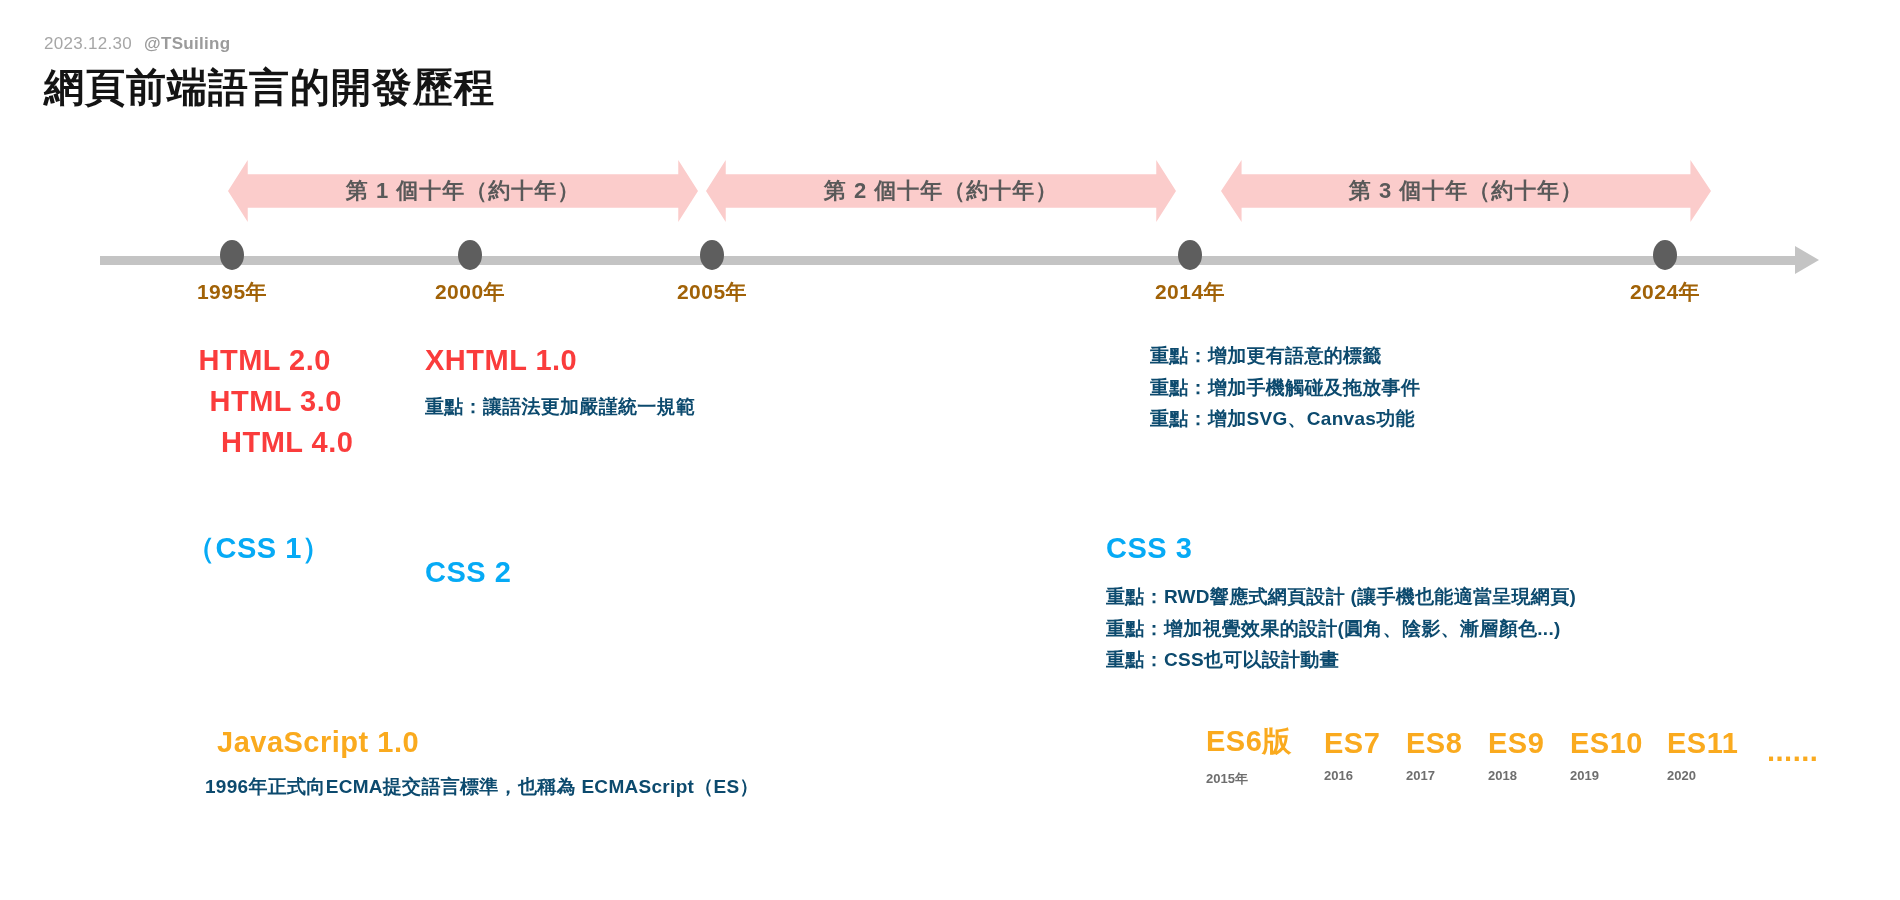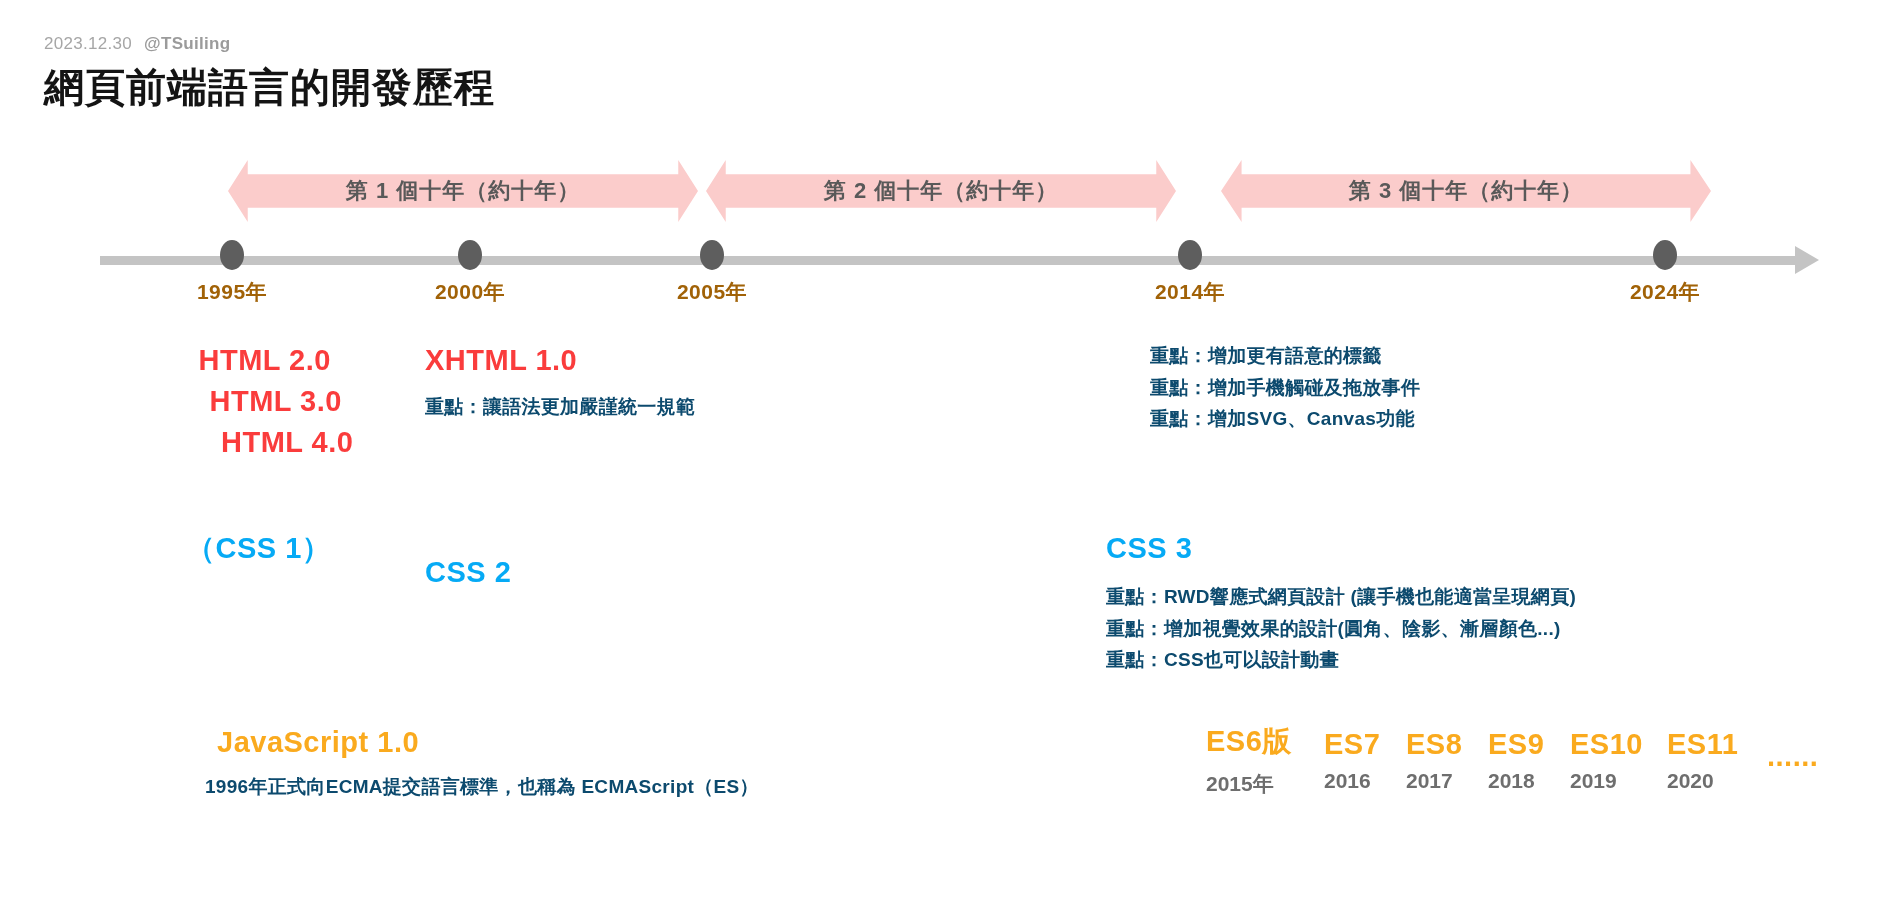--- a/index.html
+++ b/index.html
@@ -165,21 +165,21 @@
   }
   .es-name {
     font-size: 29px;
     font-weight: bold;
     color: #FAAA1E;
     letter-spacing: 0.5px;
     white-space: nowrap;
   }
   .es-year {
     margin-top: 8px;
-    font-size: 21px;
+    font-size: 13px;
     font-weight: bold;
     color: #6e6e6e;
     white-space: nowrap;
   }
 </style>
 </head>
 <body>
 
 <div class="header">
   <div class="byline">

